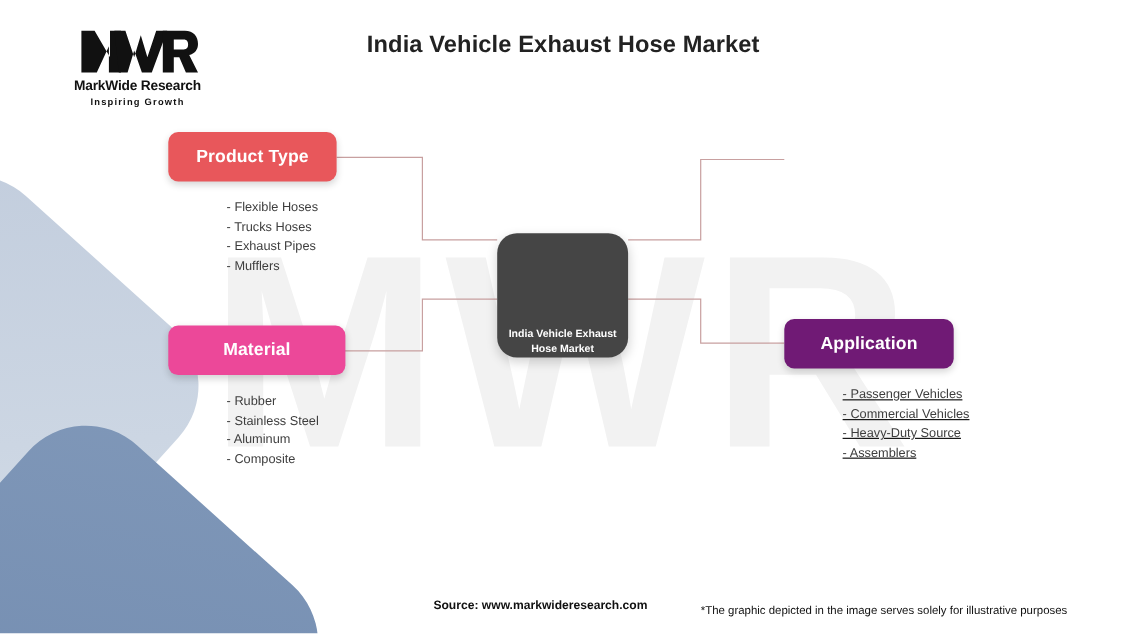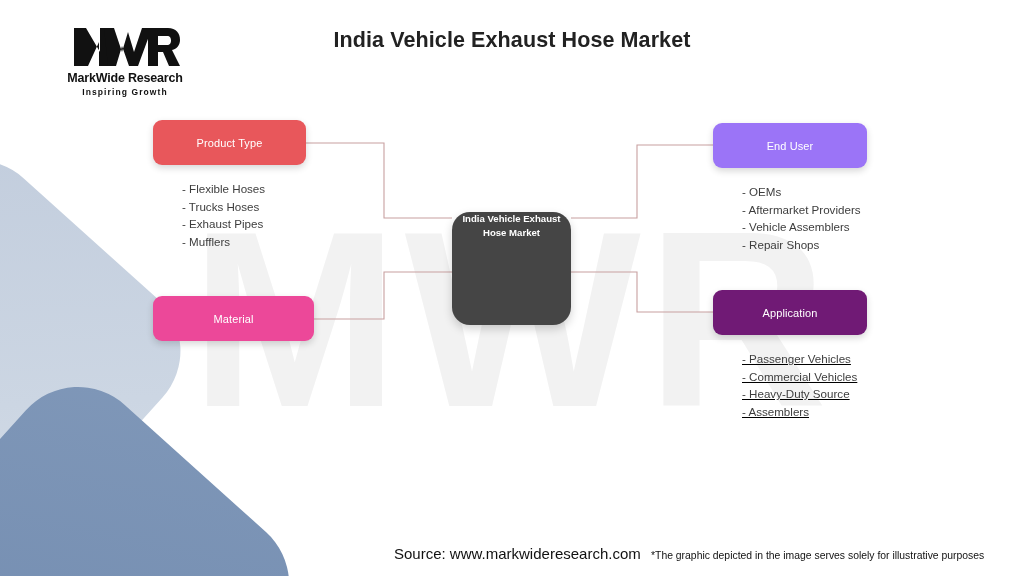--- a/index.html
+++ b/index.html
@@ -117,21 +117,21 @@
   
   .center-node {
     position: absolute;
     left: 452px;
     top: 212px;
     width: 119px;
     height: 113px;
     background: #454545;
     border-radius: 18px;
     display: flex;
-    align-items: flex-start;
+    align-items: flex-end;
     justify-content: center;
     box-shadow: 0 4px 10px rgba(0,0,0,0.18);
   }
   .center-label {
     color: #ffffff;
     font-size: 9.6px;
     font-weight: 700;
     line-height: 1.45;
     text-align: center;
     padding: 0 8px;
@@ -145,60 +145,61 @@
   .pill {
     border-radius: 9px;
     height: 45px;
     display: flex;
     align-items: center;
     justify-content: center;
     box-shadow: 0 3px 7px rgba(0,0,0,0.16);
   }
   .pill-label {
     color: #ffffff;
-    font-size: 11px;
-    font-weight: 400;
+    font-size: 16px;
+    font-weight: 700;
     letter-spacing: 0.1px;
   }
   .item-list {
     margin: 0;
     padding: 0;
     list-style: none;
   }
   .item-list li {
     font-size: 11.6px;
     color: #3d3d3d;
     line-height: 17.6px;
     white-space: nowrap;
+    margin-left: 24px;
   }
 
   .grp-product { left: 153px; top: 120px; width: 153px; }
   .grp-product .list-wrap { padding-left: 29px; padding-top: 15px; }
 
   .grp-material { left: 153px; top: 296px; width: 161px; }
   .grp-material .list-wrap { padding-left: 29px; padding-top: 15px; }
 
   .grp-enduser { left: 713px; top: 123px; width: 154px; }
   .grp-enduser .list-wrap { padding-left: 29px; padding-top: 15px; }
 
   .grp-application { left: 713px; top: 290px; width: 154px; }
   .grp-application .list-wrap { padding-left: 29px; padding-top: 15px; text-decoration: underline; }
 
   
   .source-note {
     position: absolute;
     left: 394px;
     top: 545px;
-    font-size: 15px;
-    font-weight: 400;
+    font-size: 11px;
+    font-weight: 700;
     color: #111111;
   }
   .disclaimer {
     position: absolute;
-    left: 651px;
+    left: 637px;
     top: 550px;
     font-size: 10.4px;
     color: #111111;
     white-space: nowrap;
   }
 </style>
 </head>
 <body>
 
 <div class="canvas">
@@ -251,35 +252,30 @@
         <li>- Exhaust Pipes</li>
         <li>- Mufflers</li>
       </ul>
     </div>
   </div>
 
   <div class="group grp-material">
     <div class="pill" style="background:#ec4899">
       <span class="pill-label">Material</span>
     </div>
-  </div>
-
-  <div class="group grp-enduser">
-    <div class="pill" style="background:#9b74f7">
-      <span class="pill-label">End User</span>
-    </div>
     <div class="list-wrap">
       <ul class="item-list">
-        <li>- OEMs</li>
-        <li>- Aftermarket Providers</li>
-        <li>- Vehicle Assemblers</li>
-        <li>- Repair Shops</li>
+        <li>- Rubber</li>
+        <li>- Stainless Steel</li>
+        <li>- Aluminum</li>
+        <li>- Composite</li>
       </ul>
     </div>
   </div>
+
 
   <div class="group grp-application">
     <div class="pill" style="background:#701a75">
       <span class="pill-label">Application</span>
     </div>
     <div class="list-wrap">
       <ul class="item-list">
         <li>- Passenger Vehicles</li>
         <li>- Commercial Vehicles</li>
         <li>- Heavy-Duty Source</li>

